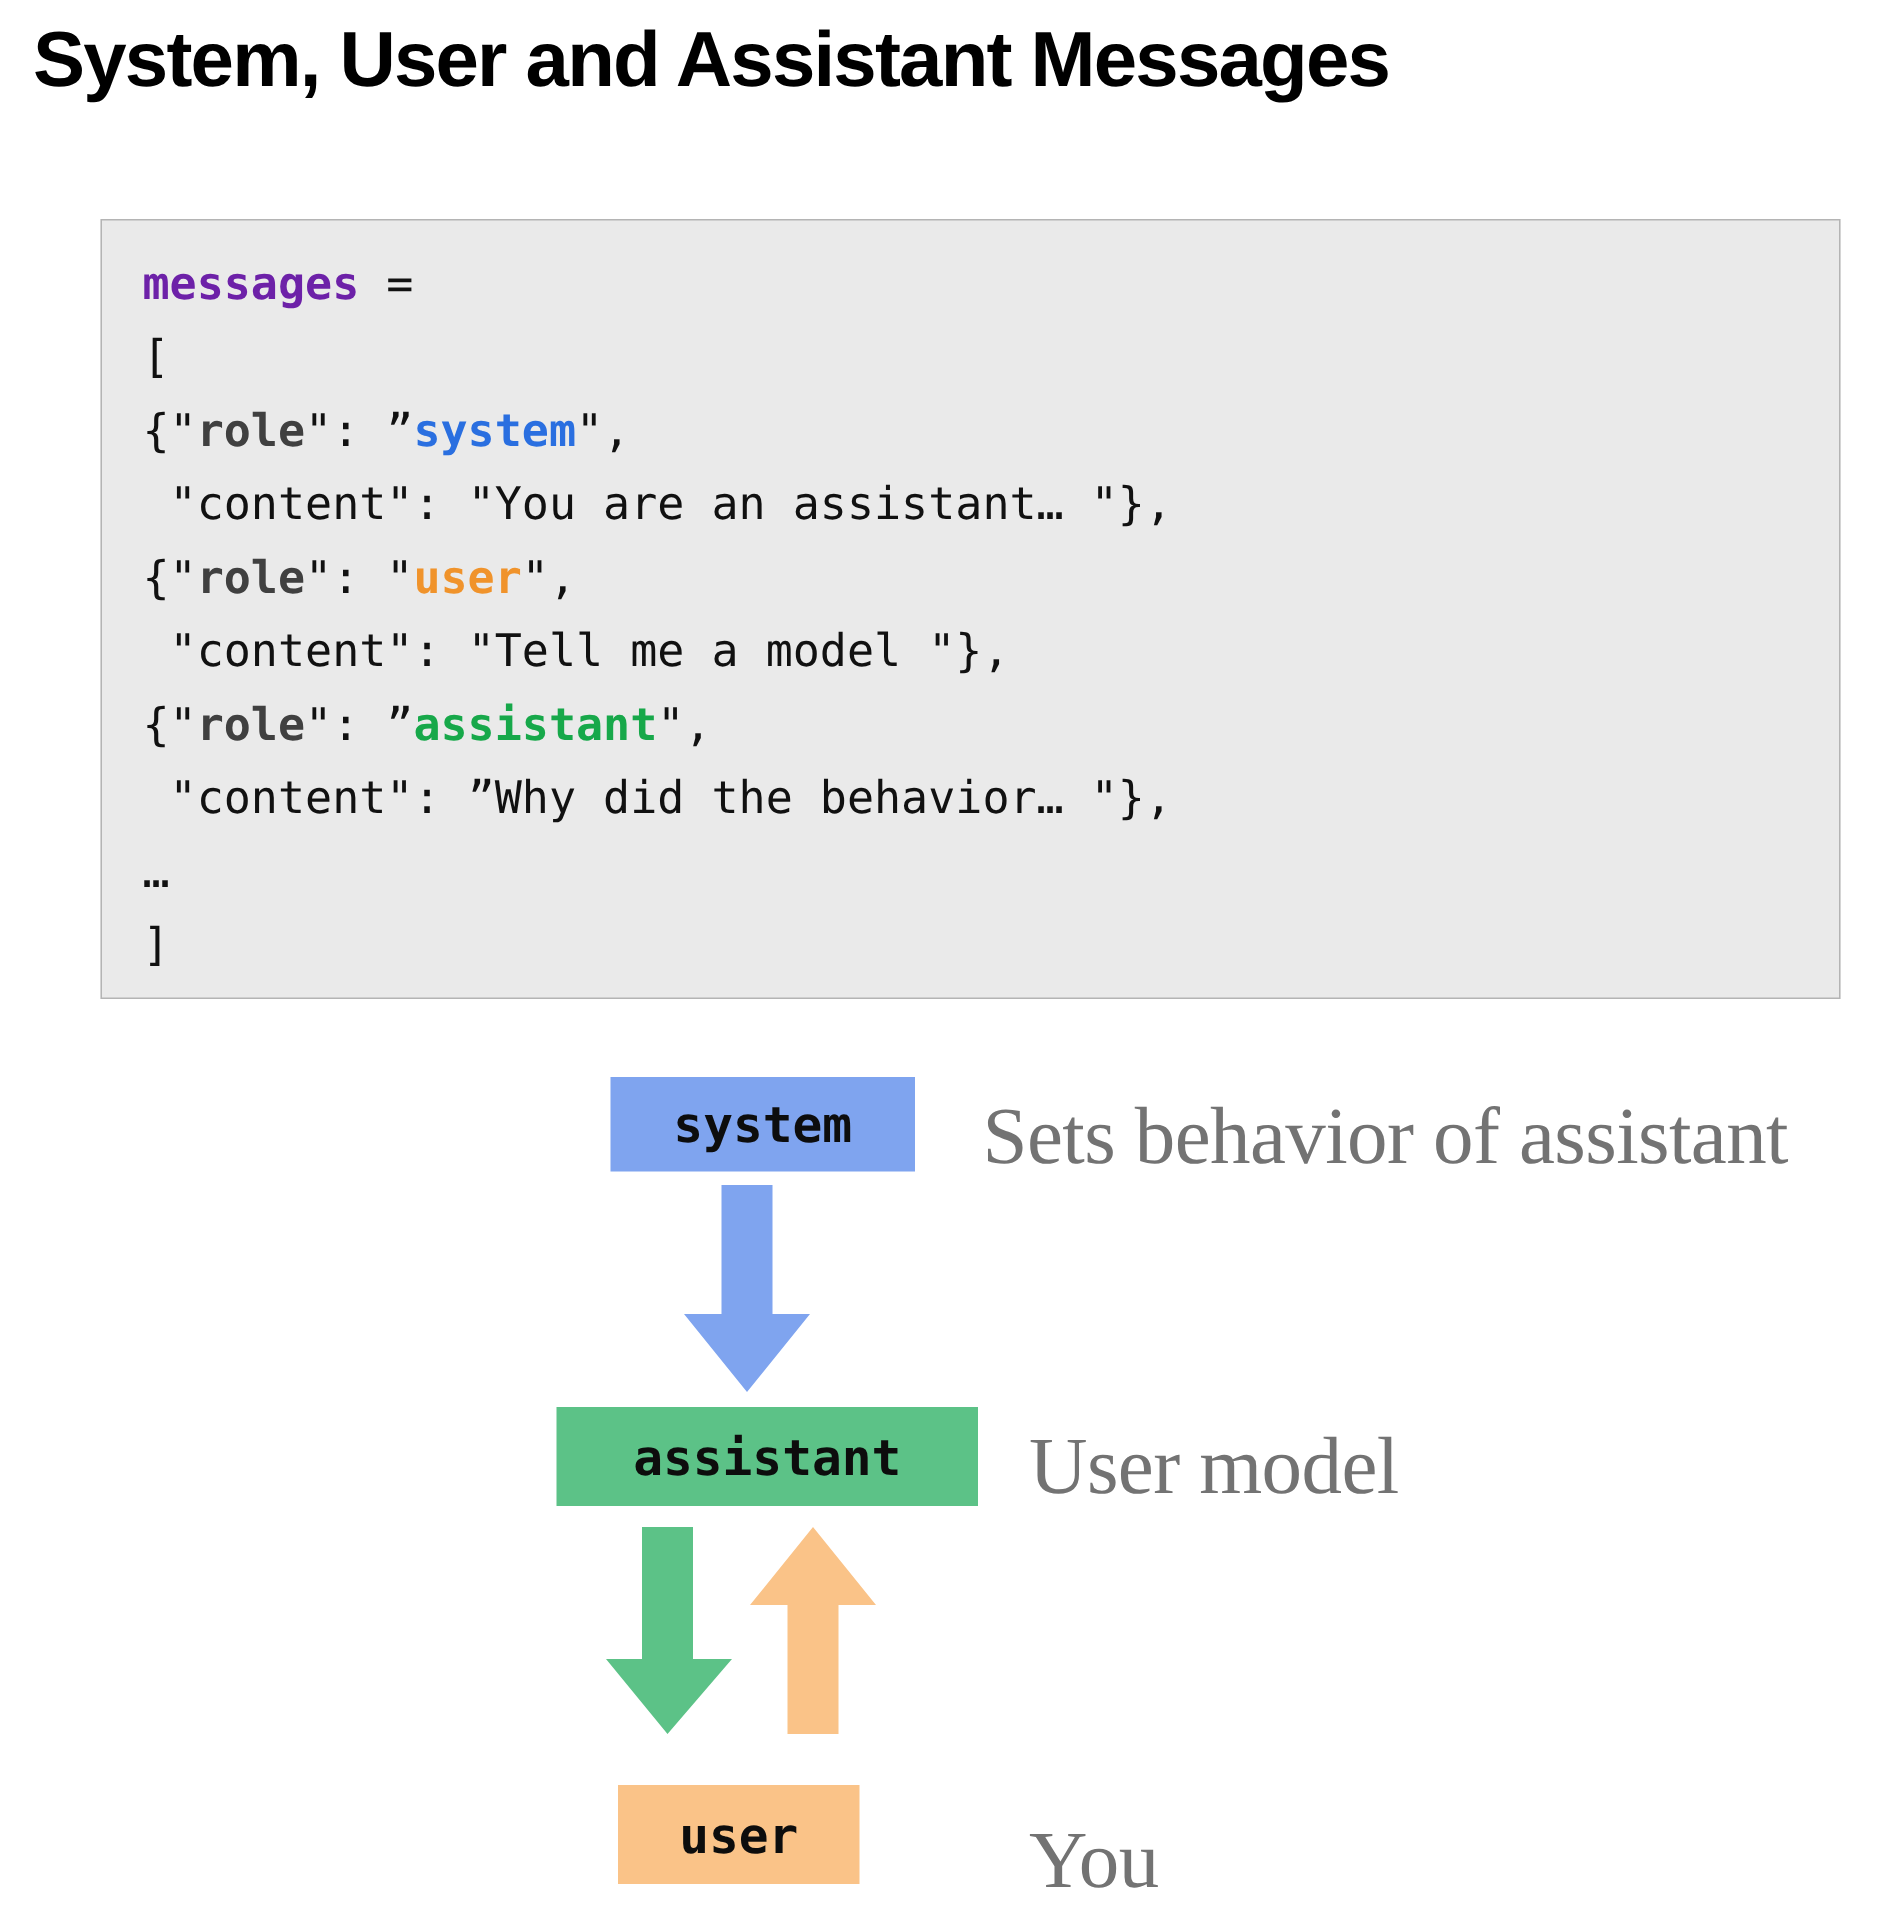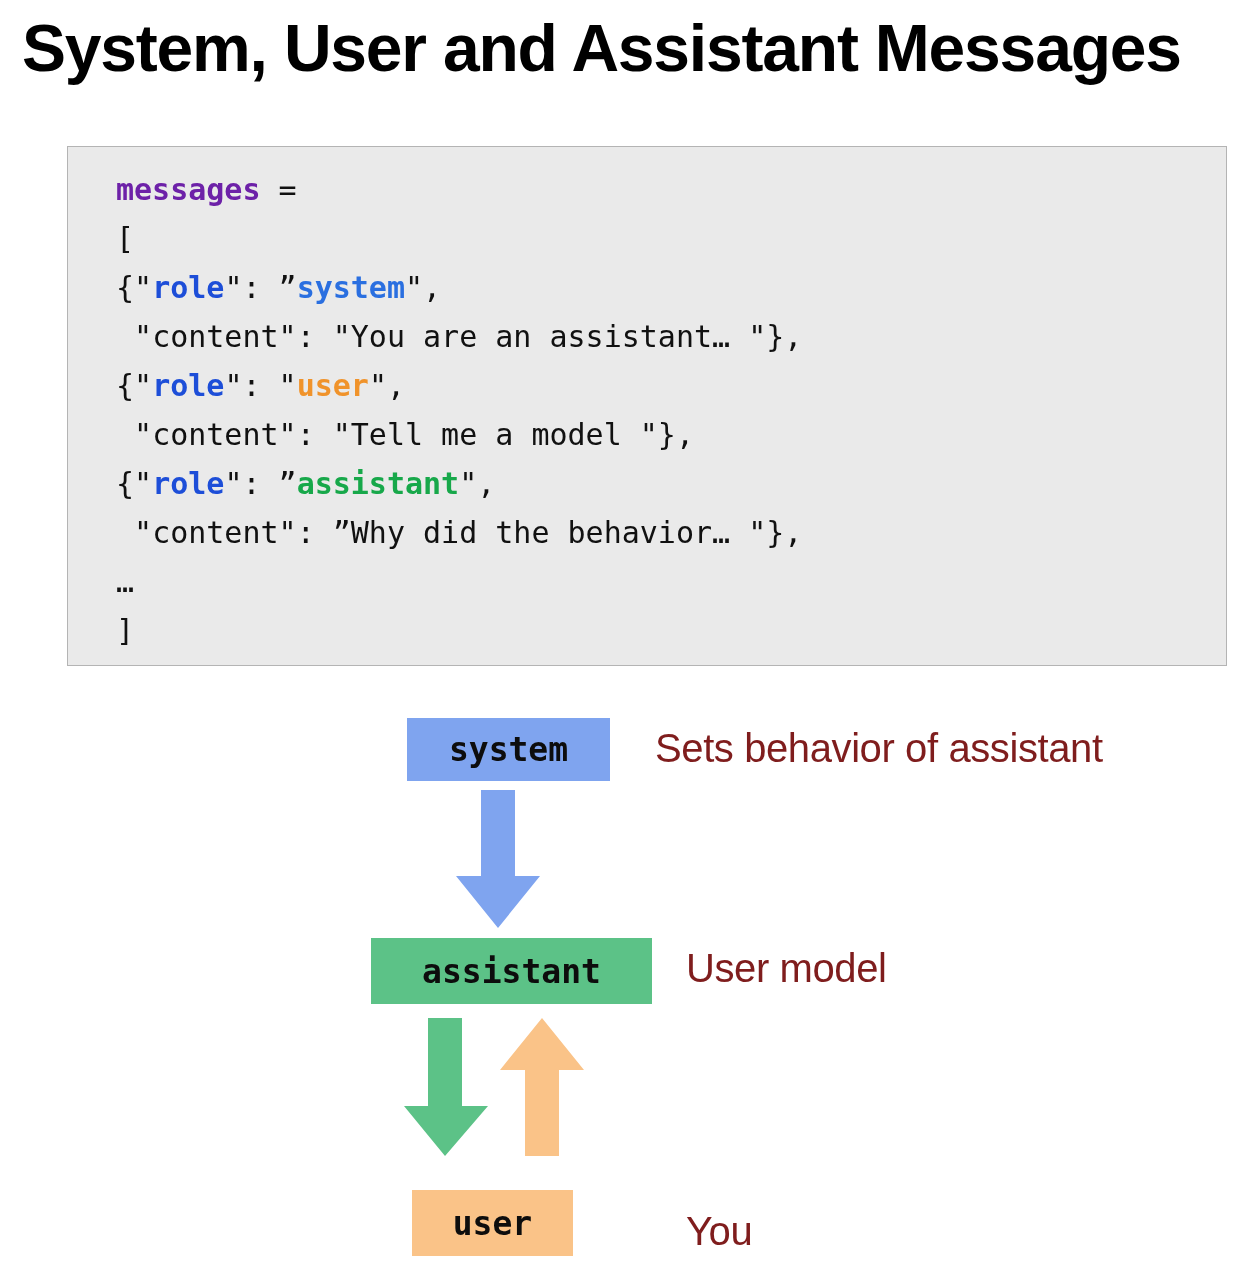--- a/index.html
+++ b/index.html
@@ -17,21 +17,21 @@
     -webkit-font-smoothing: antialiased;
   }
 
   
   #page-title {
     position: absolute;
     left: 22px;
     top: 12px;
     width: 1220px;
     font-family: "Liberation Sans", sans-serif;
-    font-size: 66px;
+    font-size: 52px;
     font-weight: 700;
     letter-spacing: -1.2px;
     color: #000000;
     line-height: 1.1;
     white-space: nowrap;
   }
 
   
   #code-block {
     position: absolute;
@@ -43,29 +43,29 @@
     border: 1px solid #b4b4b4;
     box-sizing: border-box;
     padding: 18px 0 0 0;
   }
   .code-line {
     font-family: "DejaVu Sans Mono", "Liberation Mono", monospace;
     font-size: 30px;
     line-height: 49px;
     color: #111111;
     white-space: pre;
-    padding-left: 48px;
+    padding-left: 27px;
     letter-spacing: 0px;
   }
   .tok-var {
     color: #6d21a8;
     font-weight: 700;
   }
   .tok-key {
-    color: #1d4ed8;
+    color: #404040;
     font-weight: 700;
   }
   .tok-system {
     color: #2a6fe0;
     font-weight: 700;
   }
   .tok-user {
     color: #f0932b;
     font-weight: 700;
   }
@@ -118,23 +118,23 @@
   #box-user {
     left: 412px;
     top: 500px;
     width: 161px;
     height: 66px;
     background: #fac388;
   }
 
   .side-label {
     position: absolute;
-    font-family: Liberation Sans, sans-serif;
-    font-size: 40px;
-    color: #7f1d1d;
+    font-family: Liberation Serif, serif;
+    font-size: 54px;
+    color: #737373;
     white-space: nowrap;
     letter-spacing: -0.4px;
   }
   #label-system {
     left: 655px;
     top: 36px;
   }
   #label-assistant {
     left: 686px;
     top: 256px;

